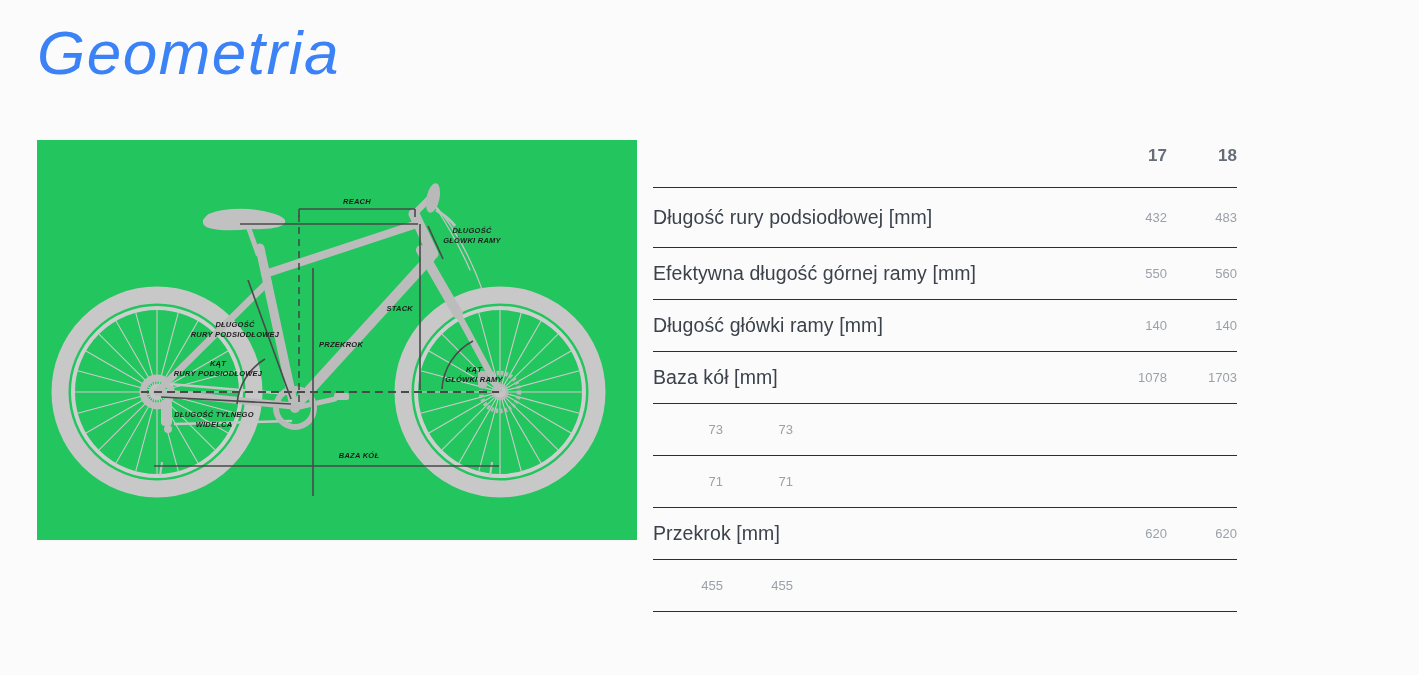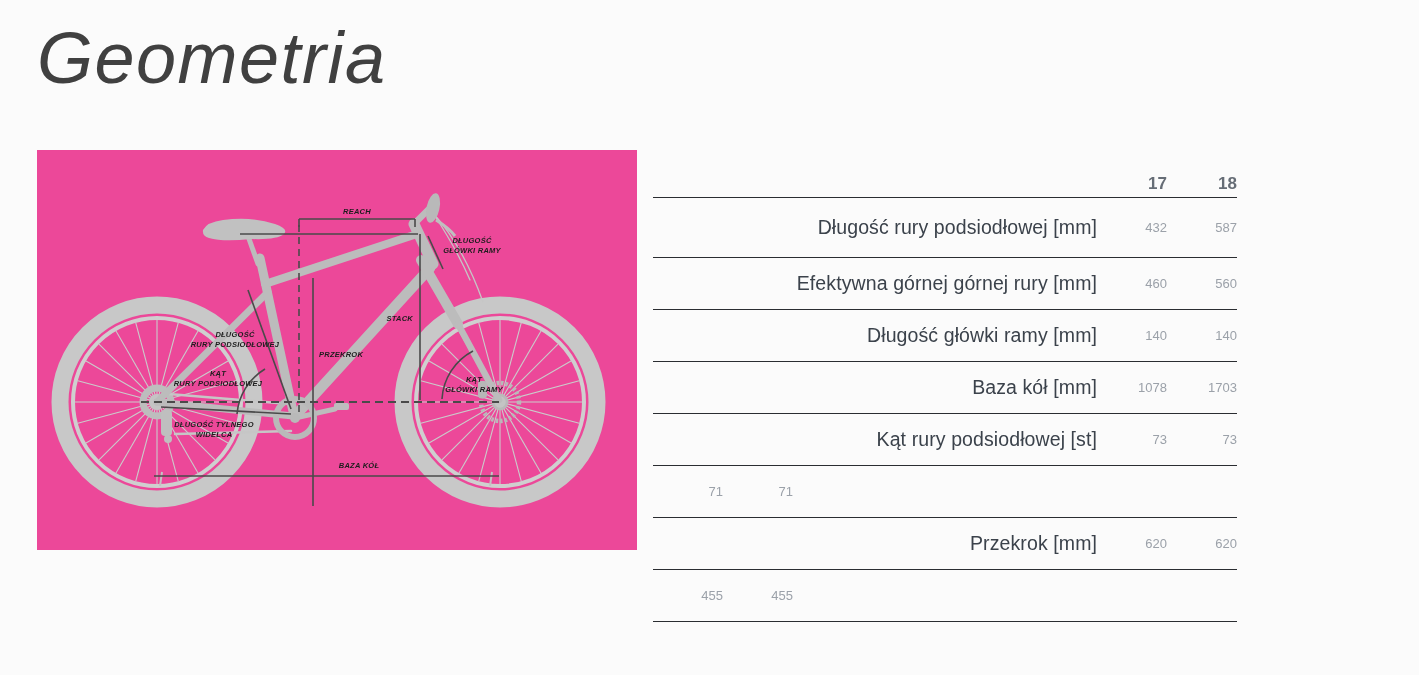--- a/index.html
+++ b/index.html
@@ -4,52 +4,52 @@
 <style>
   html,body{margin:0;padding:0;}
   body{
     width:1419px;height:675px;overflow:hidden;
     background:#fbfbfb;
     font-family:"Liberation Sans", sans-serif;
     -webkit-font-smoothing:antialiased;
   }
   .page-title{
     margin:22px 0 0 37px;
-    font-size:72px;line-height:1;
+    font-size:62px;line-height:1;
     font-style:italic;font-weight:500;
     letter-spacing:1.5px;
-    color:#404040;
+    color:#3b82f6;
   }
   .content{
     display:flex;align-items:flex-start;
     margin:56px 0 0 37px;
   }
   .figure{
     width:600px;height:400px;flex:0 0 auto;
-    background:#ec4899;
+    background:#22c55e;
   }
   .geo-table{
     width:584px;flex:0 0 auto;
     margin-left:16px;
   }
   .t-row{
     display:flex;align-items:center;
     height:51px;
     border-bottom:1px solid #2a2d31;
   }
   .t-row.header{
     height:48px;align-items:flex-end;
-    padding-bottom:3px;box-sizing:border-box;
+    padding-bottom:21px;box-sizing:border-box;
   }
   .t-row.first{height:59px;}
   .t-label{
     flex:1 1 auto;
     font-size:19.5px;color:#3b424b;
     letter-spacing:0.1px;
-    white-space:nowrap;overflow:hidden;text-align:right;
+    white-space:nowrap;overflow:hidden;
   }
   .t-val{
     flex:0 0 70px;text-align:right;
     font-size:13px;color:#9ba1a9;
   }
   .t-row.header .t-val{
     font-size:17px;font-weight:bold;color:#666d76;
   }
   
   .geo-label{
@@ -170,39 +170,38 @@
 
   <div class="geo-table">
     <div class="t-row header">
       <div class="t-label"></div>
       <div class="t-val">17</div>
       <div class="t-val">18</div>
     </div>
     <div class="t-row first">
       <div class="t-label">Długość rury podsiodłowej [mm]</div>
       <div class="t-val">432</div>
-      <div class="t-val">587</div>
-    </div>
-    <div class="t-row">
-      <div class="t-label">Efektywna górnej górnej rury [mm]</div>
-      <div class="t-val">460</div>
+      <div class="t-val">483</div>
+    </div>
+    <div class="t-row">
+      <div class="t-label">Efektywna długość górnej ramy [mm]</div>
+      <div class="t-val">550</div>
       <div class="t-val">560</div>
     </div>
     <div class="t-row">
       <div class="t-label">Długość główki ramy [mm]</div>
       <div class="t-val">140</div>
       <div class="t-val">140</div>
     </div>
     <div class="t-row">
       <div class="t-label">Baza kół [mm]</div>
       <div class="t-val">1078</div>
       <div class="t-val">1703</div>
     </div>
     <div class="t-row">
-      <div class="t-label">Kąt rury podsiodłowej [st]</div>
       <div class="t-val">73</div>
       <div class="t-val">73</div>
     </div>
     <div class="t-row">
       <div class="t-val">71</div>
       <div class="t-val">71</div>
     </div>
     <div class="t-row">
       <div class="t-label">Przekrok [mm]</div>
       <div class="t-val">620</div>

